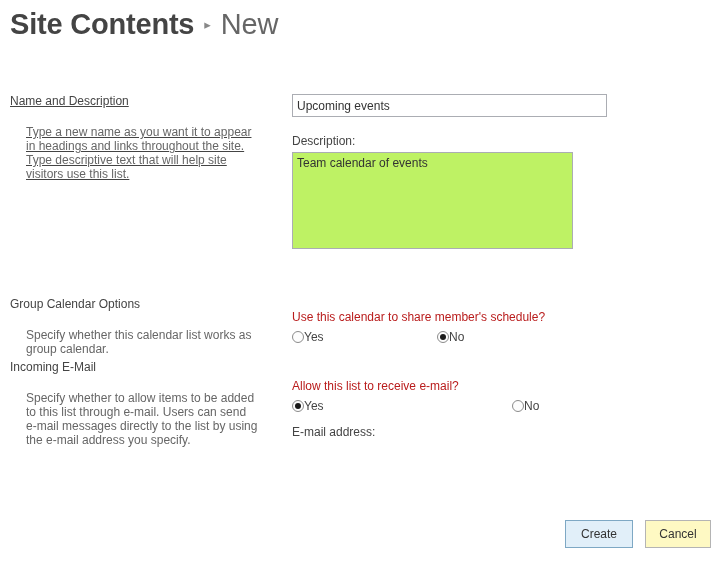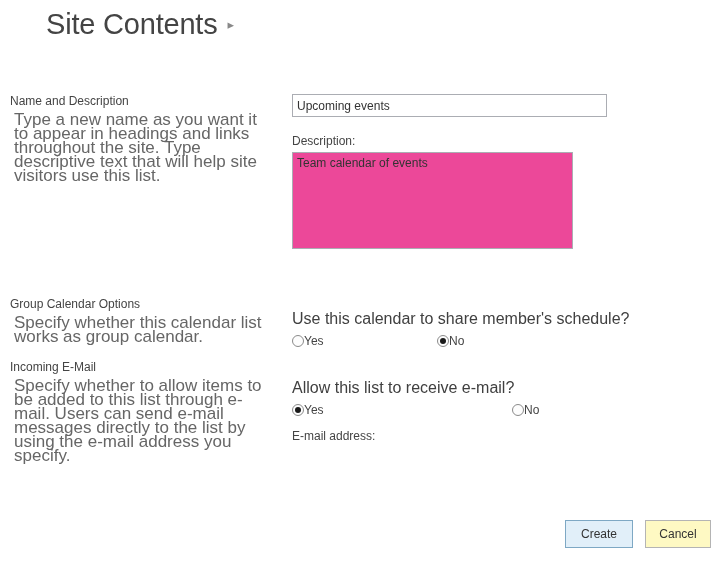--- a/index.html
+++ b/index.html
@@ -21,24 +21,23 @@
   .breadcrumb {
     position: absolute;
     left: 10px;
     top: 8px;
     display: flex;
     align-items: baseline;
     white-space: nowrap;
   }
   .bc-root {
     font-size: 29px;
-    font-weight: normal;
+    font-weight: bold;
     color: #444444;
     letter-spacing: -0.2px;
-    margin-left: 36px;
   }
   .bc-sep {
     font-size: 13px;
     color: #888888;
     margin: 0 10px;
     position: relative;
     top: -5px;
   }
   .bc-current {
     font-size: 29px;
@@ -65,24 +64,24 @@
     width: 265px;
   }
   .sec-title {
     font-size: 12px;
     color: #444444;
     font-weight: normal;
     margin: 0 0 3px 0;
     line-height: 15px;
   }
   .sec-desc {
-    font-size: 17px;
+    font-size: 12px;
     color: #666666;
     line-height: 14px;
-    margin: 4px;
+    margin: 16px;
   }
 
   .right-col {
     position: absolute;
     left: 292px;
     width: 420px;
   }
 
   .field-label {
     font-size: 12px;
@@ -102,34 +101,34 @@
     color: #333333;
     padding: 2px 4px;
     outline: none;
   }
 
   textarea.desc-box {
     box-sizing: border-box;
     width: 281px;
     height: 97px;
     border: 1px solid #abadb3;
-    background: #ec4899;
+    background: #bef264;
     font-family: "Liberation Sans", sans-serif;
     font-size: 12px;
     color: #333333;
     padding: 3px 4px;
     resize: none;
     outline: none;
     line-height: 15px;
   }
 
   
   .question {
-    font-size: 16px;
-    color: #404040;
+    font-size: 12px;
+    color: #b91c1c;
     margin-bottom: 6px;
   }
   .radio-row {
     display: flex;
     align-items: flex-start;
   }
   .radio-opt {
     display: flex;
     align-items: center;
     margin-right: 0;
@@ -221,26 +220,27 @@
     border-color: #b4b4b4;
     color: #333333;
   }
 </style>
 </head>
 <body>
 
 <div class="breadcrumb">
   <span class="bc-root">Site Contents</span>
   <span class="bc-sep">▸</span>
+  <span class="bc-current">New</span>
 </div>
 
 <div class="form-area">
 
   <div class="section" style="height:200px;">
-    <div class="left-col" style="top:16px;">
+    <div class="left-col" style="top:16px;text-decoration:underline;">
       <div class="sec-title">Name and Description</div>
       <div class="sec-desc">Type a new name as you want it to appear in headings and links throughout the site. Type descriptive text that will help site visitors use this list.</div>
     </div>
     <div class="right-col" style="top:16px;">
       <input class="text-box" type="text" value="Upcoming events" style="">
       <div style="height:17px;"></div>
       <label class="field-label">Description:</label>
       <textarea class="desc-box" style="">Team calendar of events</textarea>
     </div>
   </div>

